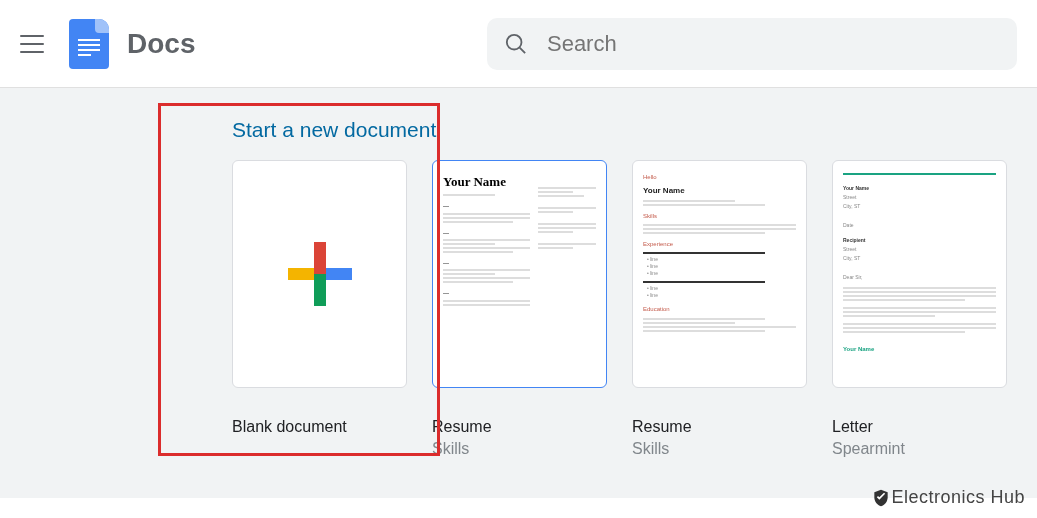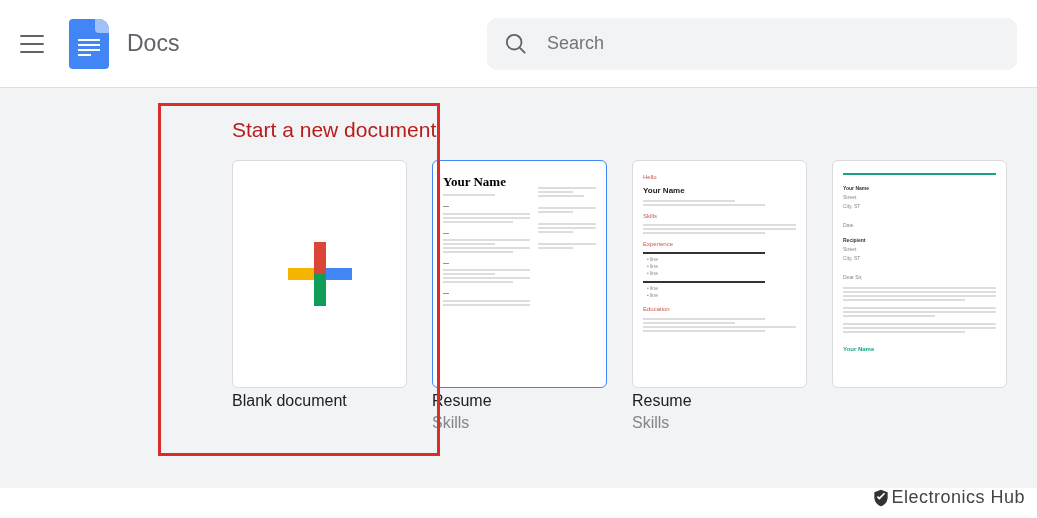--- a/index.html
+++ b/index.html
@@ -15,55 +15,55 @@
     }
     .menu-icon { width: 24px; height: 18px; display: flex; flex-direction: column; justify-content: space-between; cursor: pointer; margin-right: 25px; }
     .menu-icon div { height: 2px; background: #5f6368; border-radius: 1px; }
 
     .docs-logo { width: 40px; height: 50px; background: #4285f4; border-radius: 4px 10px 4px 4px; margin-right: 18px; position: relative; display: flex; flex-direction: column; justify-content: center; align-items: center; padding-top: 8px; }
     .docs-logo::before { content: ''; position: absolute; top: 0; right: 0; width: 14px; height: 14px; background: #a0c2f9; border-radius: 0 10px 0 4px; }
     .docs-logo-lines { width: 22px; }
     .docs-logo-lines div { height: 2px; background: #fff; margin-bottom: 3px; }
     .docs-logo-lines div:last-child { width: 60%; margin-bottom: 0; }
 
-    .app-title { font-size: 23px; color: #5f6368; font-weight: 400; }
+    .app-title { font-size: 28px; color: #5f6368; font-weight: 700; }
 
     .search-bar {
       margin-left: auto;
       width: 530px;
       height: 52px;
       background: #f1f3f4;
       border-radius: 10px;
       display: flex;
       align-items: center;
       padding: 0 18px;
     }
     .search-bar svg { margin-right: 20px; }
     .search-bar input {
       border: none;
       background: transparent;
       outline: none;
-      font-size: 18px;
+      font-size: 22px;
       color: #0c4a6e;
       width: 100%;
     }
     .search-bar input::placeholder { color: #757575; }
 
     .content {
       background: #f1f3f4;
       padding: 30px 0 40px 0;
       min-height: 400px;
     }
     .content-inner {
       margin-left: 232px;
       width: 800px;
     }
     .section-title {
       font-size: 21px;
-      color: #b91c1c;
+      color: #0369a1;
       margin-bottom: 18px;
     }
     .templates {
       display: flex;
       gap: 25px;
     }
     .template {
       width: 175px;
     }
     .thumb {
@@ -72,21 +72,21 @@
       background: #fff;
       border: 1px solid #dadce0;
       border-radius: 6px;
       display: flex;
       align-items: center;
       justify-content: center;
       overflow: hidden;
       cursor: pointer;
     }
     .thumb.selected { border: 1px solid #4285f4; }
-    .template-title { font-size: 16px; color: #202124; margin-top: 4px; }
+    .template-title { font-size: 16px; color: #202124; margin-top: 30px; }
     .template-sub { font-size: 16px; color: #80868b; margin-top: 4px; }
 
     .plus { position: relative; width: 64px; height: 64px; }
     .plus .v-top { position: absolute; left: 26px; top: 0; width: 12px; height: 32px; background: #db4437; }
     .plus .v-bot { position: absolute; left: 26px; top: 32px; width: 12px; height: 32px; background: #0f9d58; }
     .plus .h-left { position: absolute; top: 26px; left: 0; width: 32px; height: 12px; background: #f4b400; }
     .plus .h-right { position: absolute; top: 26px; left: 32px; width: 32px; height: 12px; background: #4285f4; }
 
     .doc-preview { width: 100%; height: 100%; padding: 12px 10px; font-size: 5px; color: #999; line-height: 1.4; overflow: hidden; }
     .dp-title { font-family: Georgia, serif; font-size: 13px; font-weight: bold; color: #000; margin-bottom: 3px; }
@@ -273,20 +273,22 @@
               <div class="dp-line"></div>
               <div class="dp-line short"></div>
             <div style="height:4px"></div>
             <div class="dp-line"></div>
               <div class="dp-line"></div>
               <div class="dp-line mid"></div>
             <div style="height:10px"></div>
             <div class="dp-green">Your Name</div>
           </div>
         </div>
+        <div class="template-title">Letter</div>
+        <div class="template-sub">Spearmint</div>
       </div>
 
     </div>
   </div>
 </div>
 
 <div class="highlight-box"></div>
 
 <div class="watermark">
   <svg width="20" height="20" viewBox="0 0 24 24">

